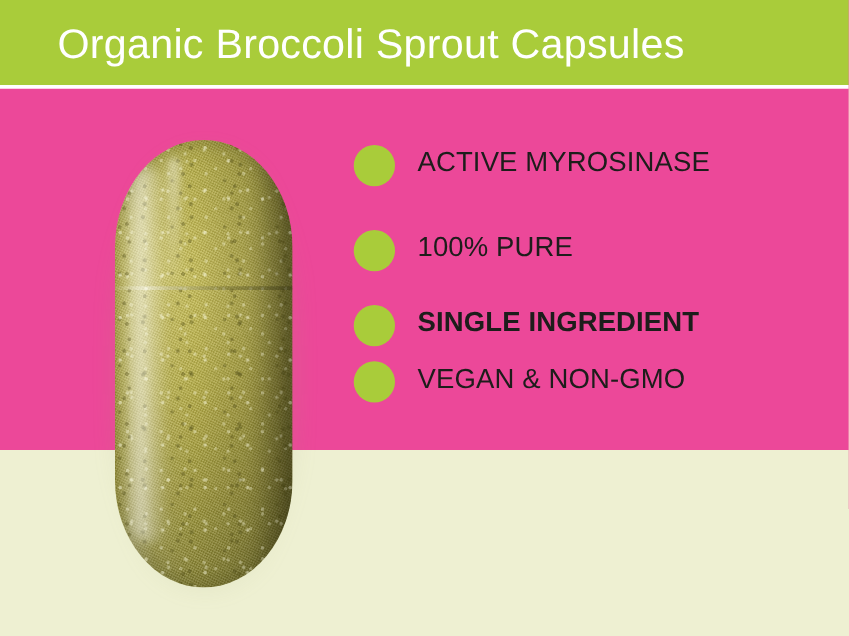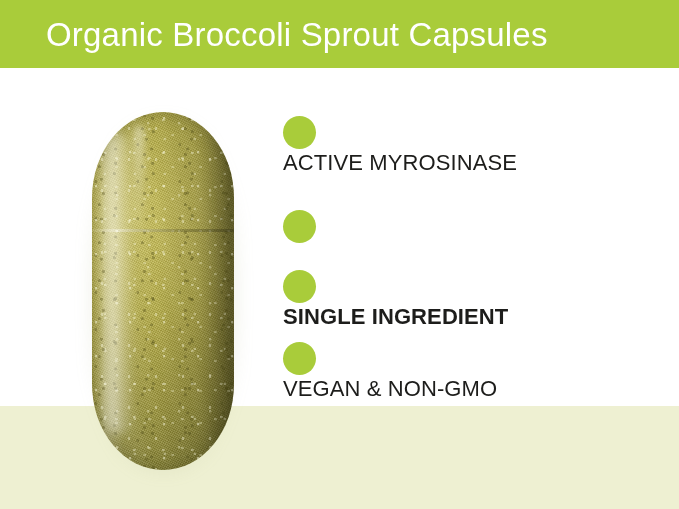--- a/index.html
+++ b/index.html
@@ -9,22 +9,22 @@
   body {
     width: 679px;
     height: 509px;
     overflow: hidden;
     font-family: "Liberation Sans", sans-serif;
     background: #eef0d2;
   }
   #page {
     position: relative;
     width: 679px;
-    height: 406px;
-    background: #ffffff;
+    height: 360px;
+    background: #ec4899;
   }
   
   #header-banner {
     position: absolute;
     left: 0;
     top: 0;
     width: 679px;
     height: 68px;
     background: #a9cc3a;
     display: flex;
@@ -158,21 +158,20 @@
     position: absolute;
     left: 283px;
     top: 116px;
     width: 380px;
   }
   .feature-row {
     position: relative;
     display: flex;
     align-items: flex-start;
     margin-bottom: 22px;
-    flex-direction: column;
   }
   .bullet-dot {
     flex: 0 0 auto;
     width: 33px;
     height: 33px;
     border-radius: 50%;
     background: #a9cc3a;
     margin-right: 18px;
   }
   .feature-text {
@@ -225,20 +224,23 @@
 
     <div class="feature-row row-0 no-sub">
       <div class="bullet-dot"></div>
       <div class="feature-text">
         <div class="feature-title">ACTIVE MYROSINASE</div>
       </div>
     </div>
 
     <div class="feature-row row-1 no-sub">
       <div class="bullet-dot"></div>
+      <div class="feature-text">
+        <div class="feature-title">100% PURE</div>
+      </div>
     </div>
 
     <div class="feature-row row-2">
       <div class="bullet-dot"></div>
       <div class="feature-text">
         <div class="feature-title">SINGLE INGREDIENT</div>
       </div>
     </div>
 
 

